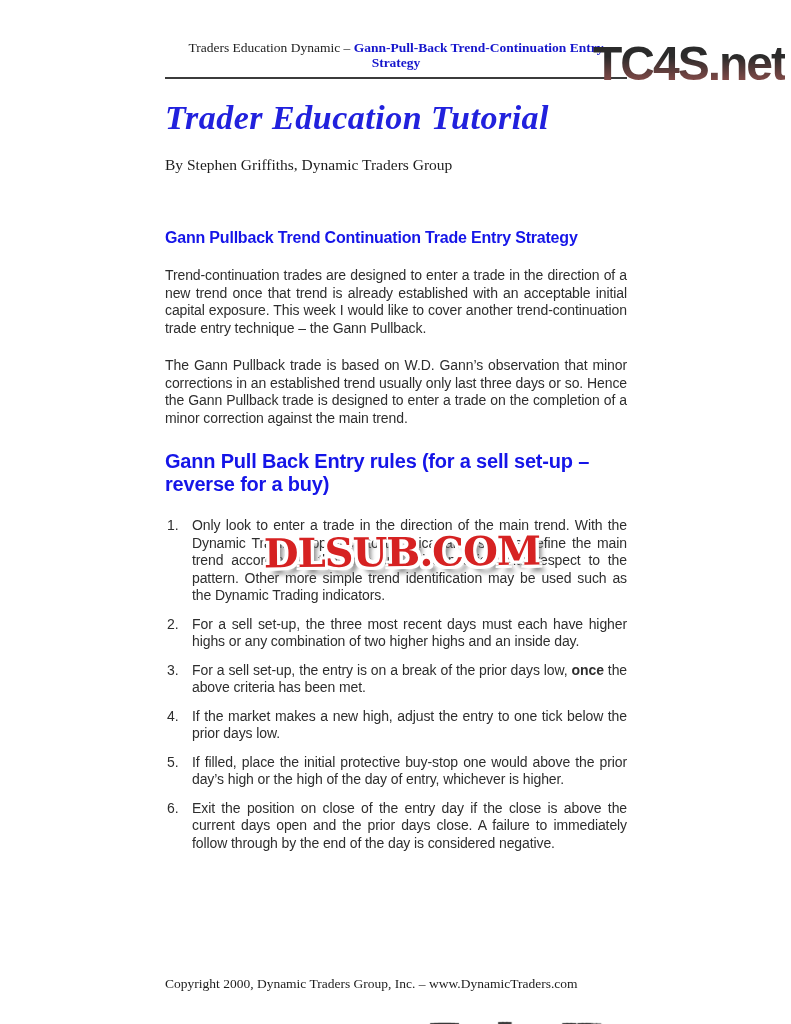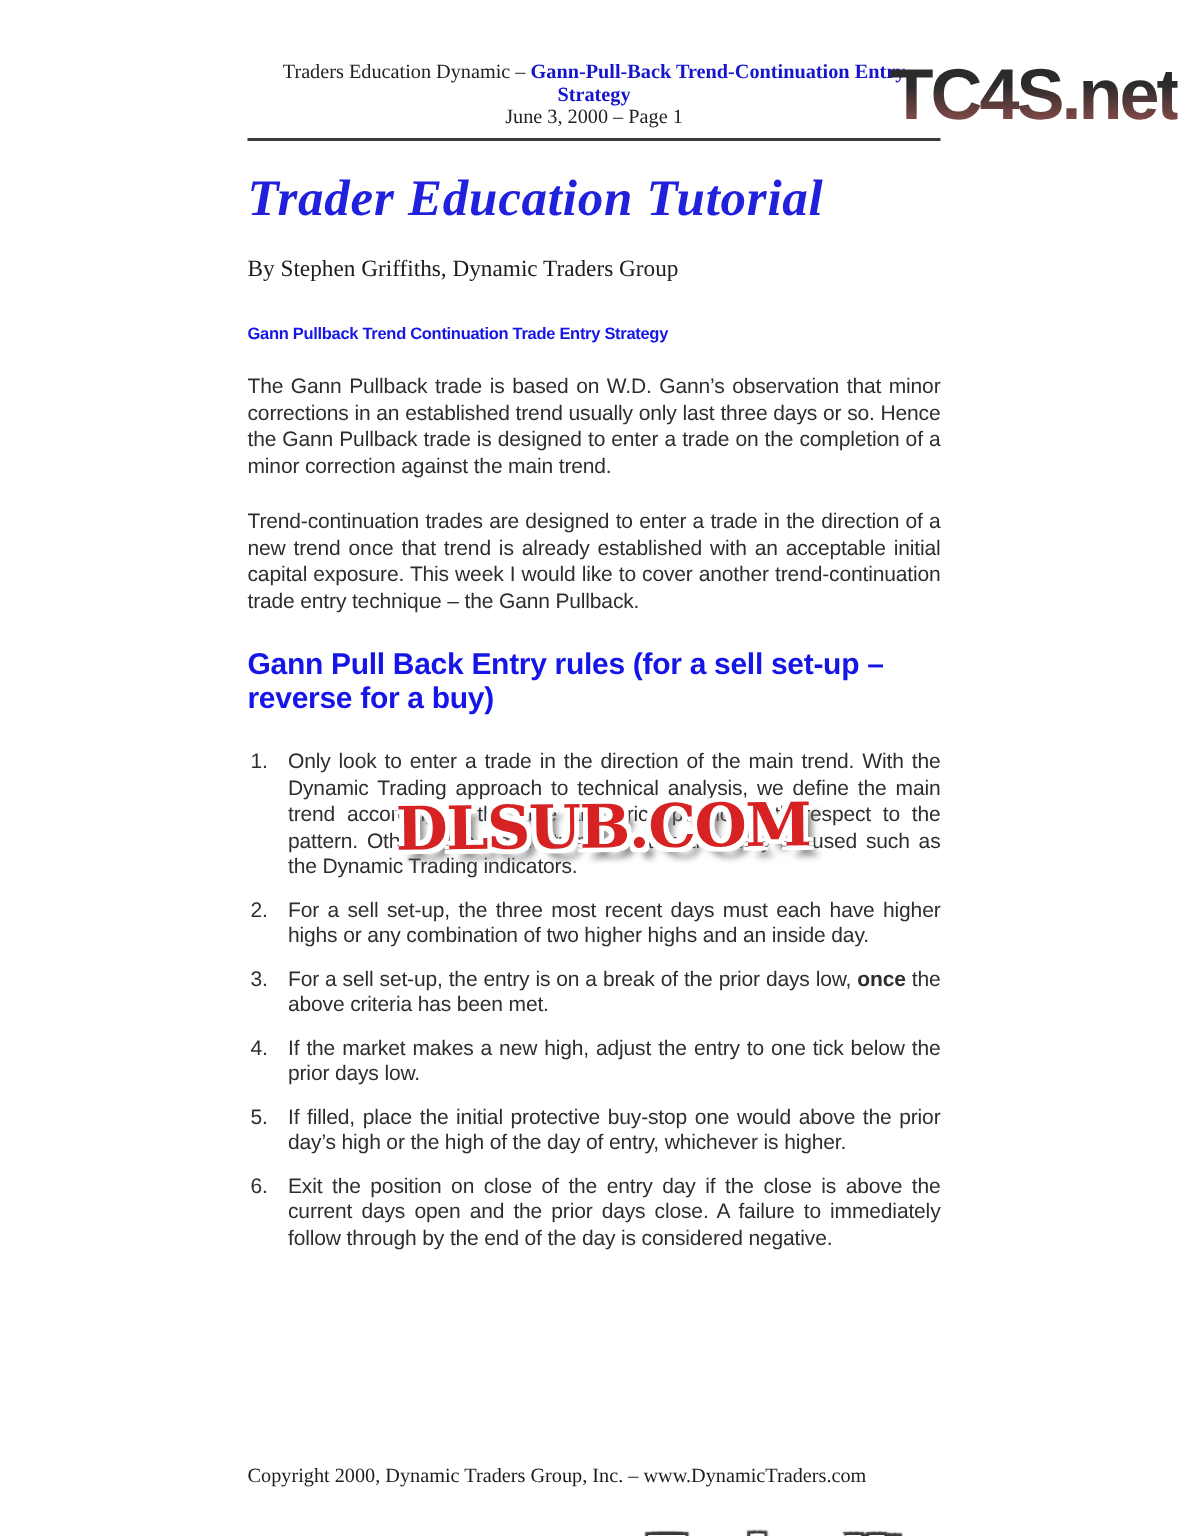--- a/index.html
+++ b/index.html
@@ -37,21 +37,21 @@
   .doc-title {
     margin-top:20px;
     font-family:"Liberation Serif", serif; font-style:italic; font-weight:bold;
     font-size:34px; line-height:38px; color:#2121dd; letter-spacing:0.5px;
   }
   .byline {
     margin-top:19px; font-family:"Liberation Serif", serif;
     font-size:15.5px; color:#1d1d1d;
   }
   .h-main {
-    margin-top:28px; font-size:11px; font-weight:bold; color:#1515e8;
+    margin-top:55px; font-size:16px; font-weight:bold; color:#1515e8;
     letter-spacing:-0.2px;
   }
   .para {
     margin-top:20px; font-size:14px; line-height:17.5px;
     text-align:justify; color:#2e2e2e; letter-spacing:-0.1px;
   }
   .h-rules {
     margin-top:23px; font-size:20px; font-weight:bold; color:#1515e8;
     letter-spacing:-0.2px;
   }
@@ -96,32 +96,31 @@
 </style>
 </head>
 <body>
 
 <div class="page">
 
   <div class="logo-top">TC4S.net</div>
 
   <div class="header">
     <div><span>Traders Education Dynamic – </span><span class="hl">Gann-Pull-Back Trend-Continuation Entry Strategy</span></div>
-    <div>June 3, 2000 – Page 1</div>
   </div>
   <hr class="rule-line">
 
   <div class="col">
     <div class="doc-title">Trader Education Tutorial</div>
     <div class="byline">By Stephen Griffiths, Dynamic Traders Group</div>
 
     <div class="h-main">Gann Pullback Trend Continuation Trade Entry Strategy</div>
 
+    <p class="para">Trend-continuation trades are designed to enter a trade in the direction of a new trend once that trend is already established with an acceptable initial capital exposure. This week I would like to cover another trend-continuation trade entry technique – the Gann Pullback.</p>
     <p class="para">The Gann Pullback trade is based on W.D. Gann’s observation that minor corrections in an established trend usually only last three days or so. Hence the Gann Pullback trade is designed to enter a trade on the completion of a minor correction against the main trend.</p>
-    <p class="para">Trend-continuation trades are designed to enter a trade in the direction of a new trend once that trend is already established with an acceptable initial capital exposure. This week I would like to cover another trend-continuation trade entry technique – the Gann Pullback.</p>
 
     <div class="h-rules">Gann Pull Back Entry rules (for a sell set-up – reverse for a buy)</div>
 
     <ol class="rules">
     <li>
       <span class="num">1.</span>
       <span class="rule-text">Only look to enter a trade in the direction of the main trend. With the Dynamic Trading approach to technical analysis, we define the main trend according to the time and price position with respect to the pattern. Other more simple trend identification may be used such as the Dynamic Trading indicators.</span>
     </li>
 
     <li>

